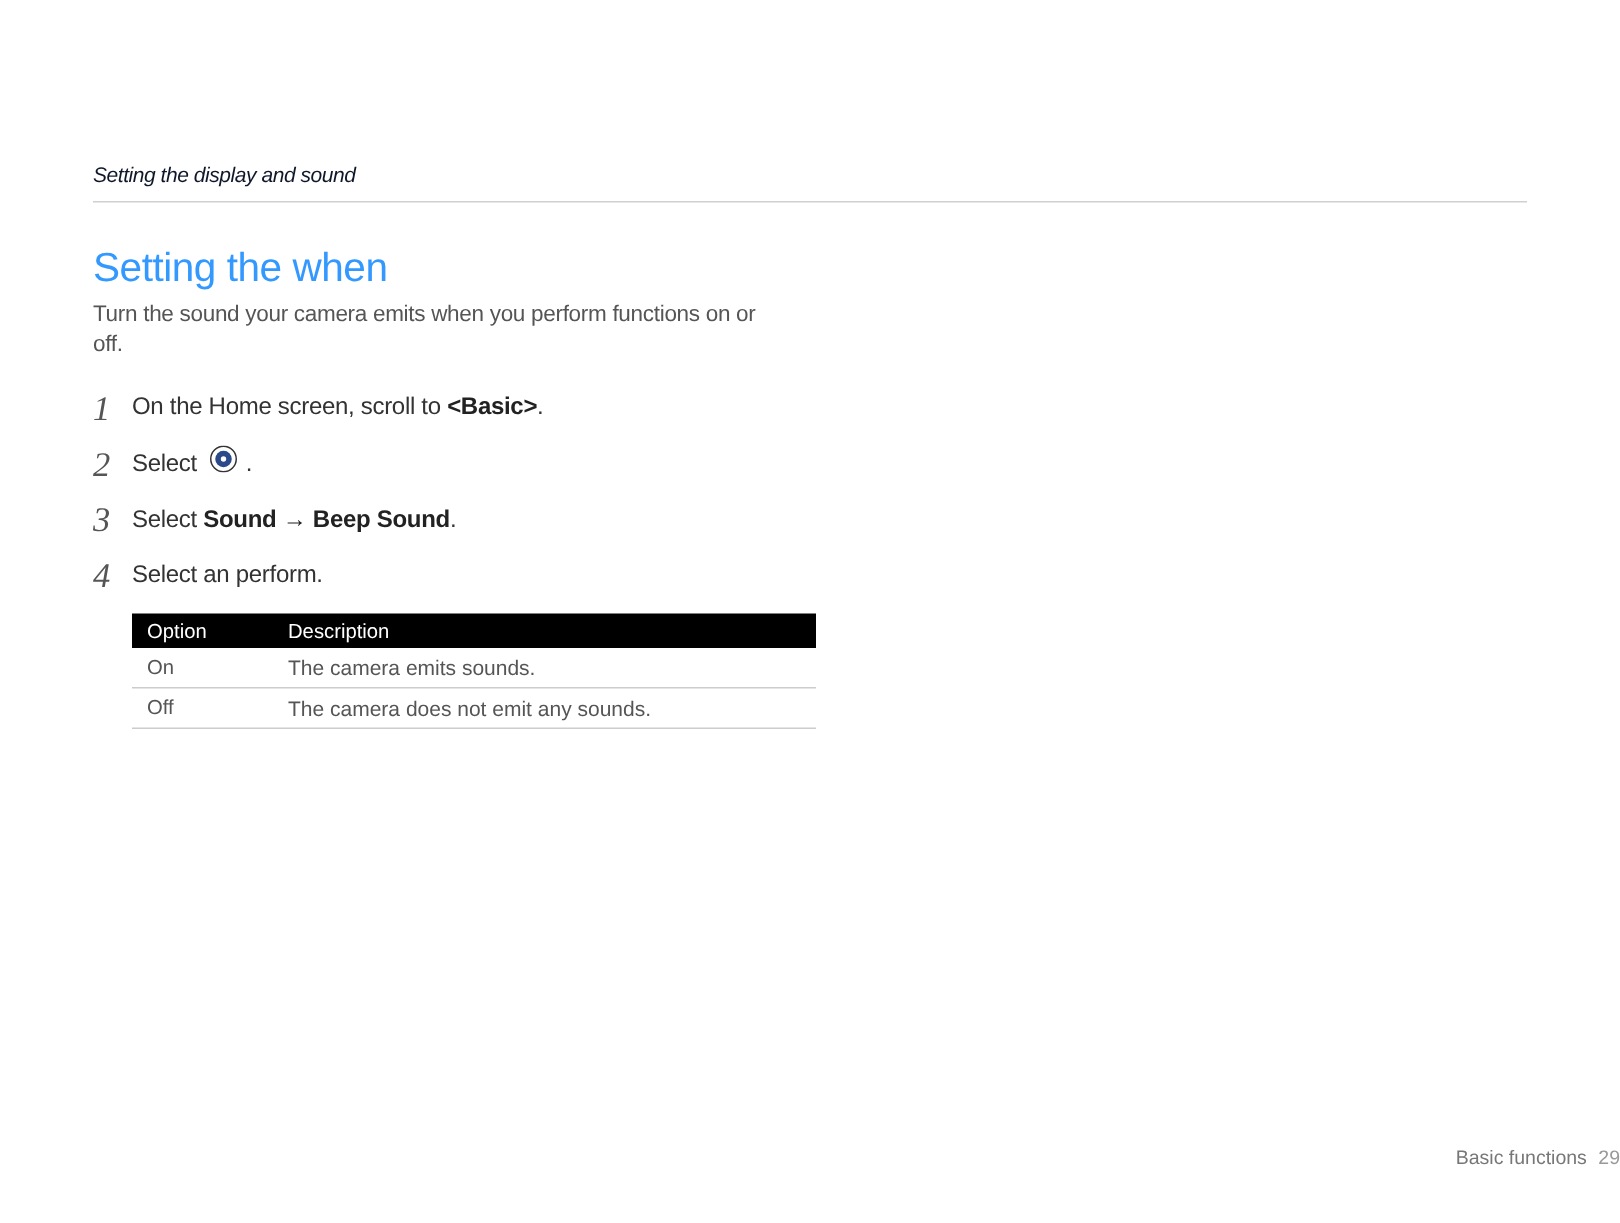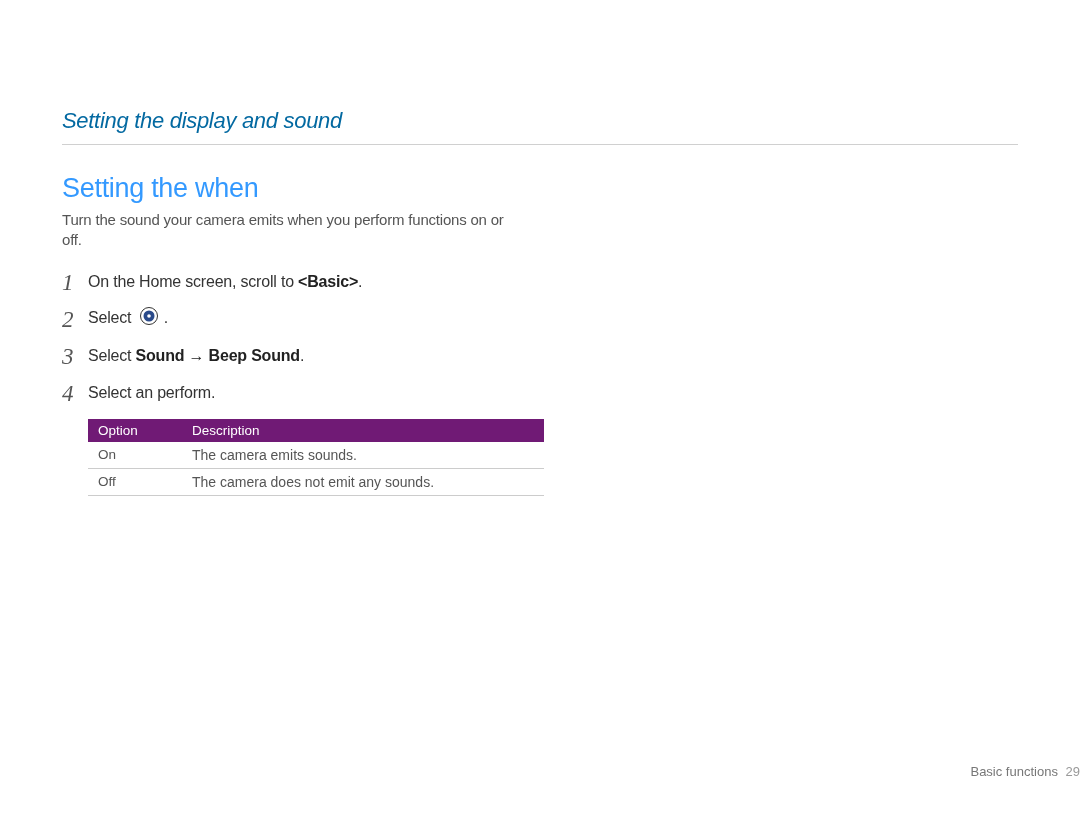--- a/index.html
+++ b/index.html
@@ -12,22 +12,22 @@
       height: 815px;
       background: #ffffff;
       font-family: Arial, Helvetica, sans-serif;
       color: #333333;
       position: relative;
     }
     .page-container {
       padding: 108px 62px 40px 62px;
     }
     .breadcrumb {
-      font-size: 22px;
-      color: #0369a1;
+      font-size: 14px;
+      color: #0f172a;
       font-style: italic;
       font-weight: 300;
       letter-spacing: -0.3px;
       margin-bottom: 10px;
     }
     .hr-line {
       border: none;
       border-top: 1px solid #d0d0d0;
       margin-bottom: 28px;
     }
@@ -83,21 +83,21 @@
       top: -1px;
     }
     .options-table {
       margin-left: 26px;
       margin-top: 14px;
       border-collapse: collapse;
       width: 456px;
       font-size: 14px;
     }
     .options-table thead th {
-      background: #701a75;
+      background: #000000;
       color: #ffffff;
       font-weight: normal;
       text-align: left;
       padding: 4px 10px;
       font-size: 13.5px;
     }
     .options-table thead th:first-child {
       width: 94px;
     }
     .options-table tbody td {

